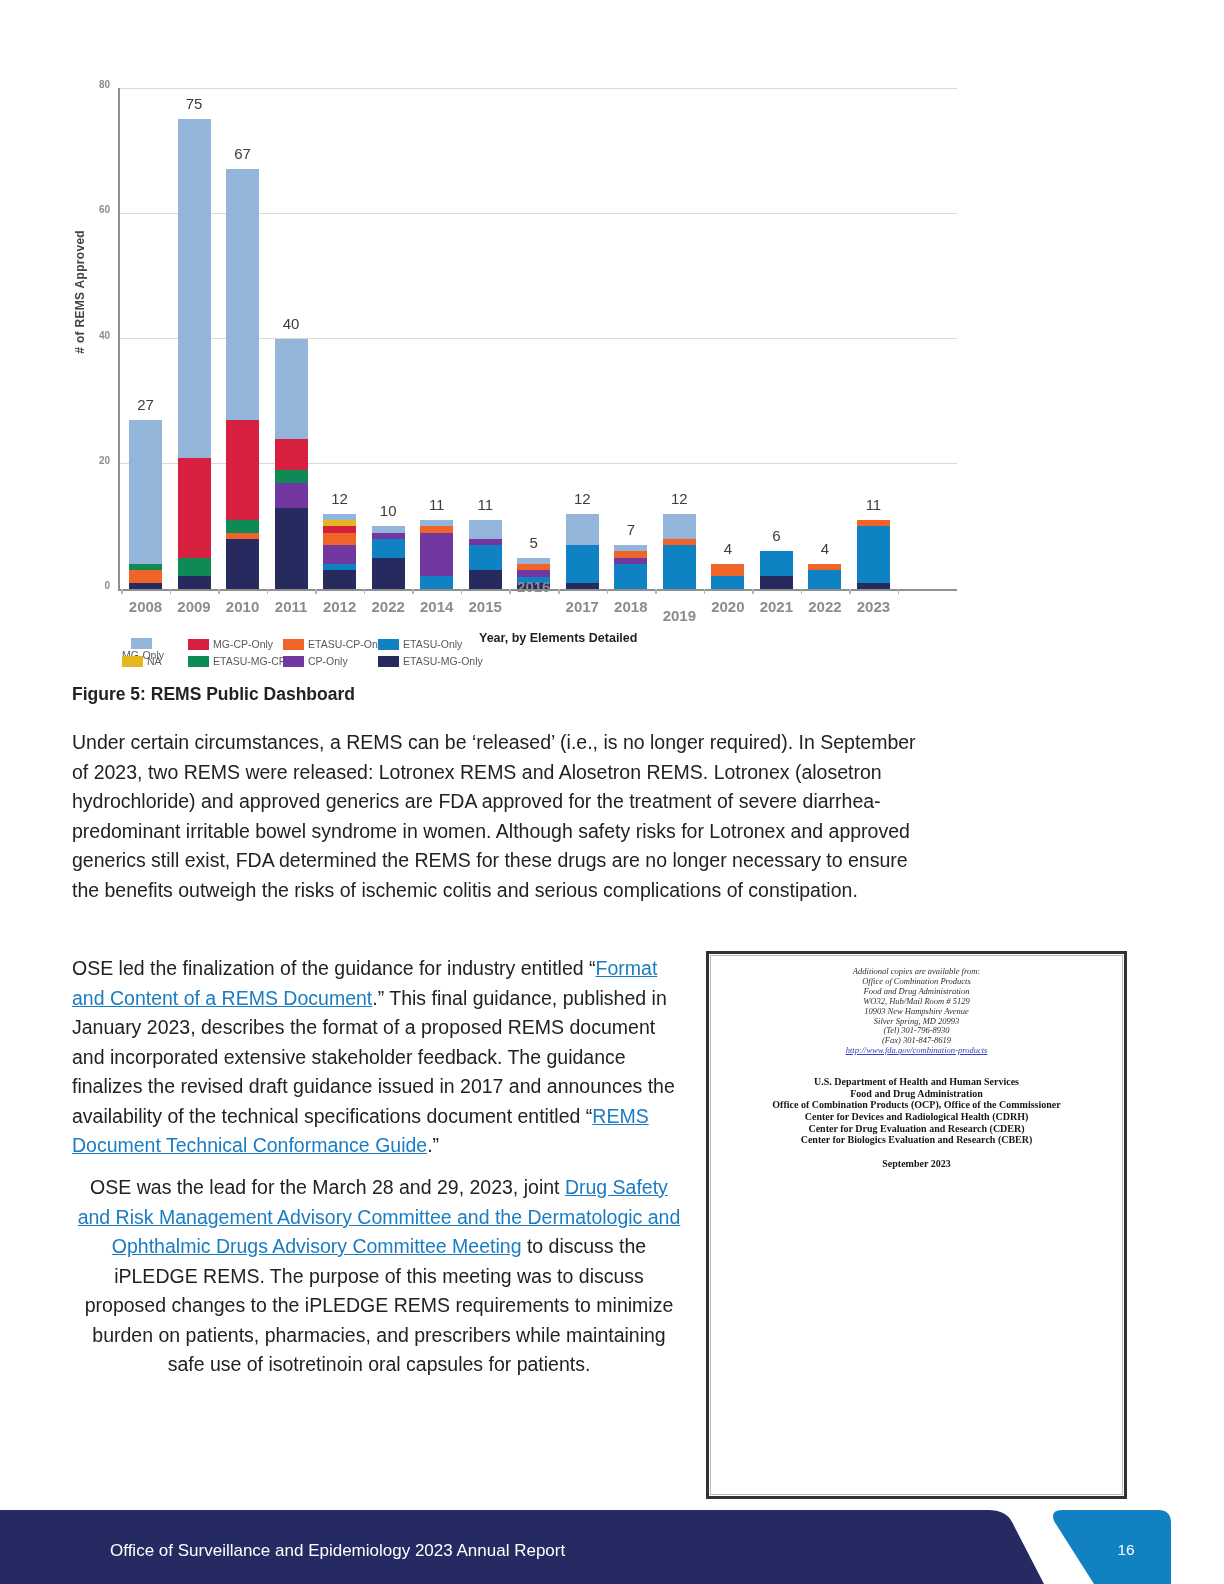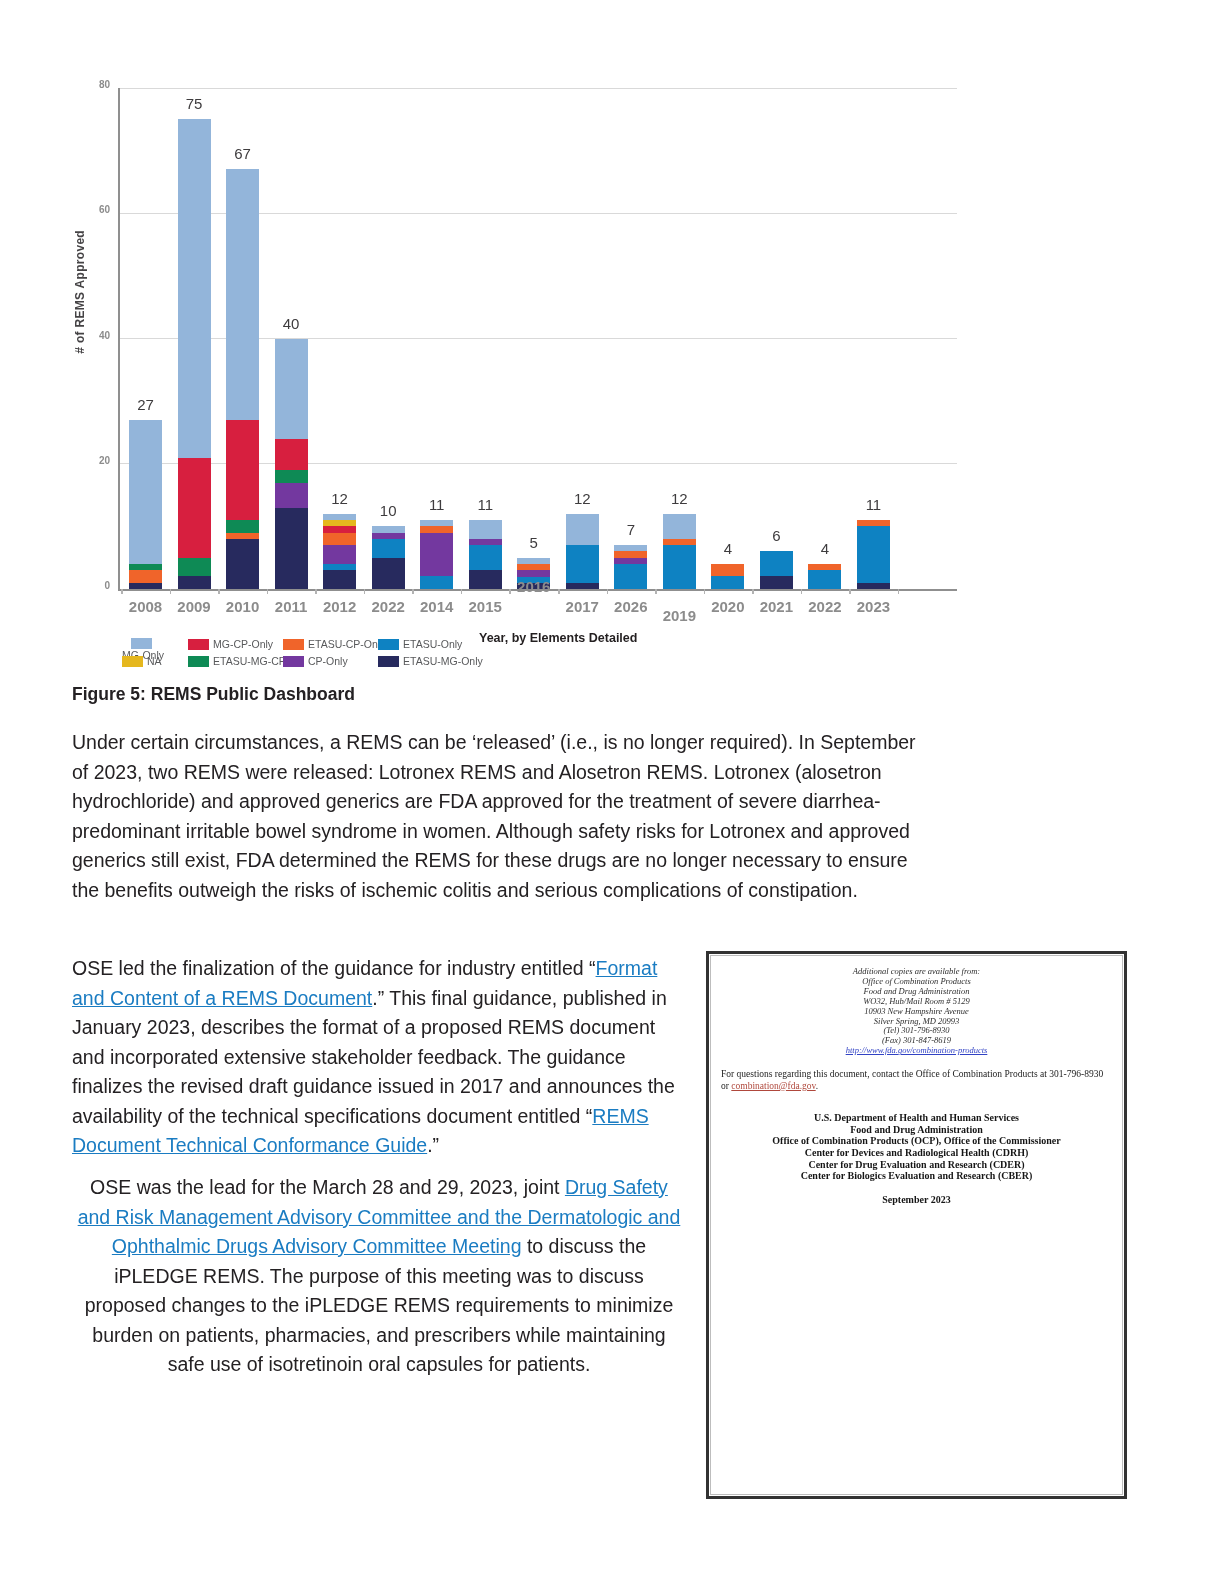--- a/index.html
+++ b/index.html
@@ -169,21 +169,21 @@
         </div>
         <div class="total-label" style="left: 432.27px; top: 401.85px;">12</div>
         <div class="xtick-label" style="left: 432.27px; top: 510px;">2017</div>
         <div class="bar" style="left: 494.3px;">
           <div class="seg" style="height: 25.05px; background: rgb(14, 130, 194);"></div>
           <div class="seg" style="height: 6.2625px; background: rgb(115, 56, 159);"></div>
           <div class="seg" style="height: 6.2625px; background: rgb(240, 100, 42);"></div>
           <div class="seg" style="height: 6.2625px; background: rgb(147, 181, 218);"></div>
         </div>
         <div class="total-label" style="left: 480.8px; top: 433.163px;">7</div>
-        <div class="xtick-label" style="left: 480.8px; top: 510px;">2026</div>
+        <div class="xtick-label" style="left: 480.8px; top: 510px;">2018</div>
         <div class="bar" style="left: 542.83px;">
           <div class="seg" style="height: 43.8375px; background: rgb(14, 130, 194);"></div>
           <div class="seg" style="height: 6.2625px; background: rgb(240, 100, 42);"></div>
           <div class="seg" style="height: 25.05px; background: rgb(147, 181, 218);"></div>
         </div>
         <div class="total-label" style="left: 529.33px; top: 401.85px;">12</div>
         <div class="xtick-label" style="left: 529.33px; top: 519px;">2019</div>
         <div class="bar" style="left: 591.36px;">
           <div class="seg" style="height: 12.525px; background: rgb(14, 130, 194);"></div>
           <div class="seg" style="height: 12.525px; background: rgb(240, 100, 42);"></div>
@@ -258,26 +258,33 @@
         <div>Additional copies are available from:</div>
         <div>Office of Combination Products</div>
         <div>Food and Drug Administration</div>
         <div>WO32, Hub/Mail Room # 5129</div>
         <div>10903 New Hampshire Avenue</div>
         <div>Silver Spring, MD 20993</div>
         <div>(Tel) 301-796-8930</div>
         <div>(Fax) 301-847-8619</div>
         <div><a class="doc-address-link">http://www.fda.gov/combination-products</a></div>
       </div>
-    <div class="doc-questions" id="doc-questions">For questions regarding this document, contact the Office of Combination Products at 301-796-8930 or <a class="doc-email-link">combination@fda.gov</a>.</div>
     <div class="doc-agency" id="doc-agency">
         <div>U.S. Department of Health and Human Services</div>
         <div>Food and Drug Administration</div>
         <div>Office of Combination Products (OCP), Office of the Commissioner</div>
         <div>Center for Devices and Radiological Health (CDRH)</div>
         <div>Center for Drug Evaluation and Research (CDER)</div>
         <div>Center for Biologics Evaluation and Research (CBER)</div>
       </div>
     <div class="doc-date">September 2023</div>
   </div>
 
+  <div class="footer">
+    <svg width="1224" height="74" viewBox="0 0 1224 74">
+      <path id="footer-band" d="M0 0 H988 Q1006 0 1012 12 L1044 74 H0 Z" fill="#262a62"></path>
+      <path id="footer-badge" d="M1062 0 H1158 Q1171 0 1171 13 V74 H1094 L1054 11 Q1050 0 1062 0 Z" fill="#1181c2"></path>
+      <text x="110" y="46" font-size="17" fill="#ffffff" font-family="Liberation Sans, DejaVu Sans, sans-serif">Office of Surveillance and Epidemiology 2023 Annual Report</text>
+      <text x="1126" y="45" font-size="15.5" fill="#ffffff" text-anchor="middle" font-family="Liberation Sans, DejaVu Sans, sans-serif">16</text>
+    </svg>
+  </div>
 
 </div>
 
 </body></html>

